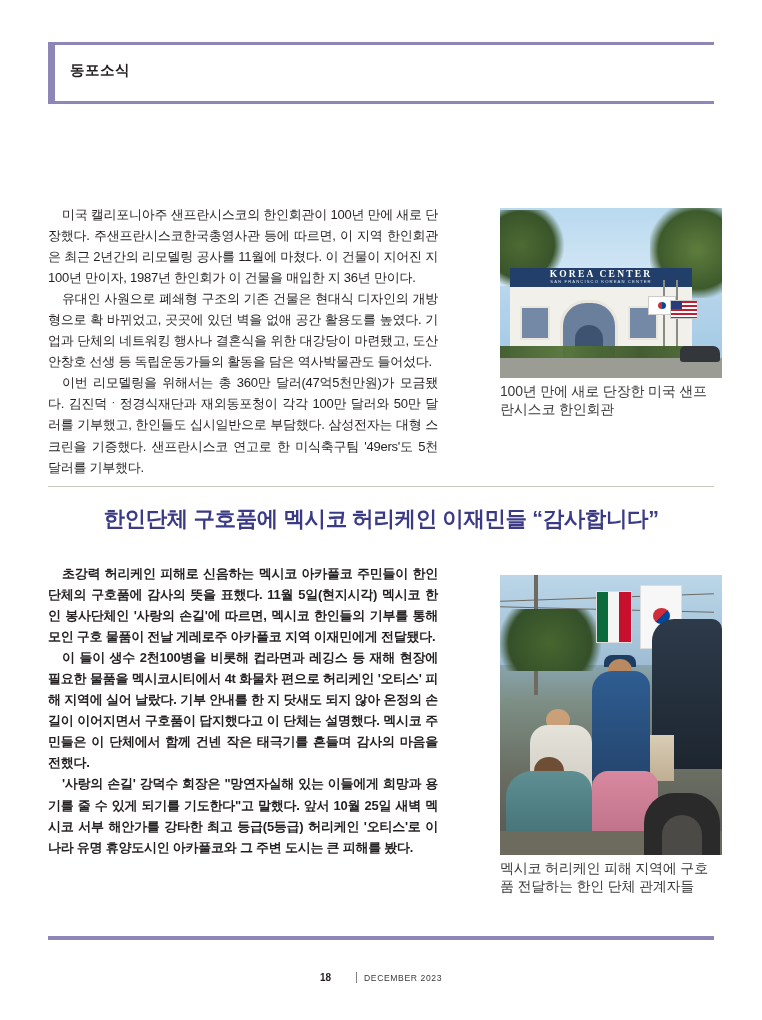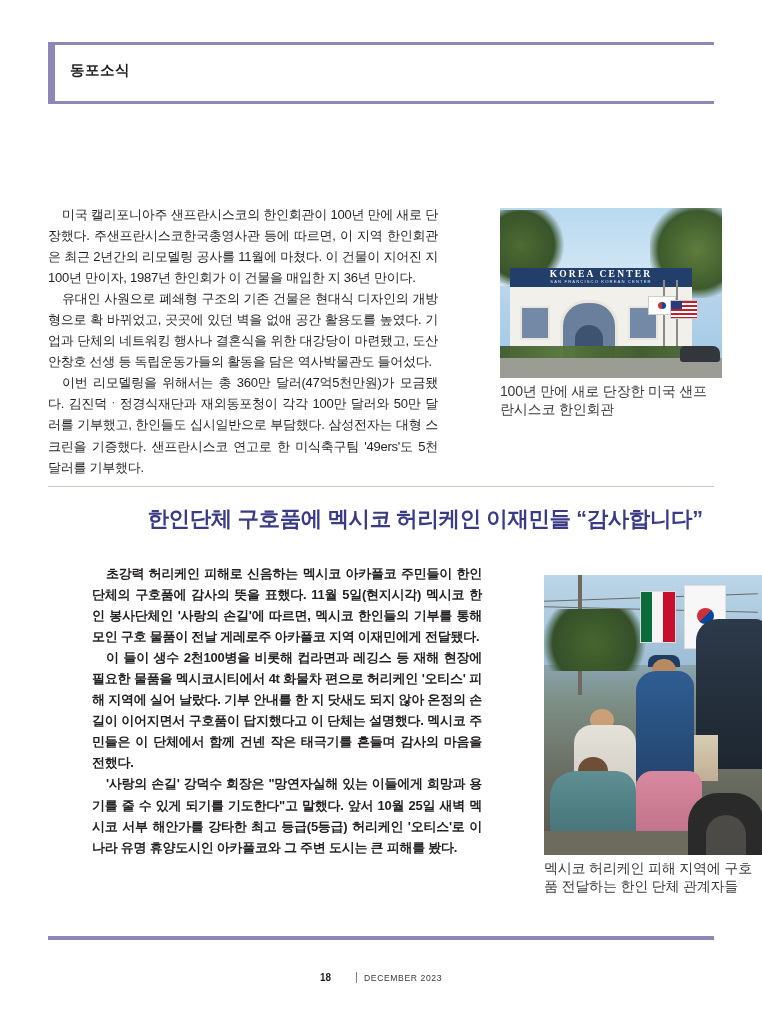--- a/index.html
+++ b/index.html
@@ -61,21 +61,21 @@
     color: #231f20;
   }
 
   
   .article {
     position: absolute;
     left: 48px;
     width: 666px;
   }
   .article-1 { top: 150px; }
-  .article-2 { top: 505px; margin-left: 44px; }
+  .article-2 { top: 505px; }
 
   .headline {
     color: #3b3a86;
     font-weight: bold;
     font-size: 21.5px;
     line-height: 1.35;
     letter-spacing: -0.4px;
     margin: 0 0 22px 0;
   }
   .headline.centered { text-align: center; }

